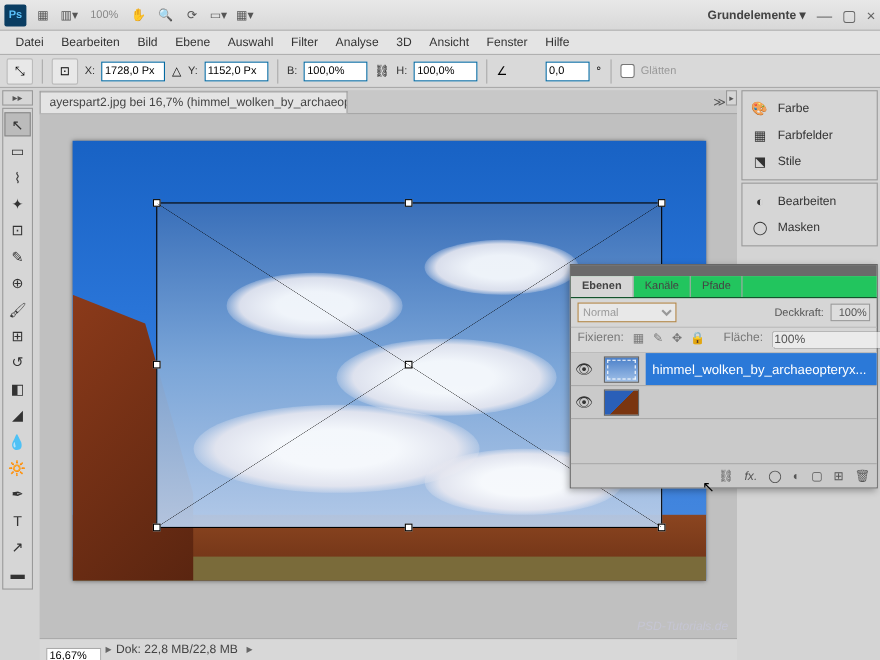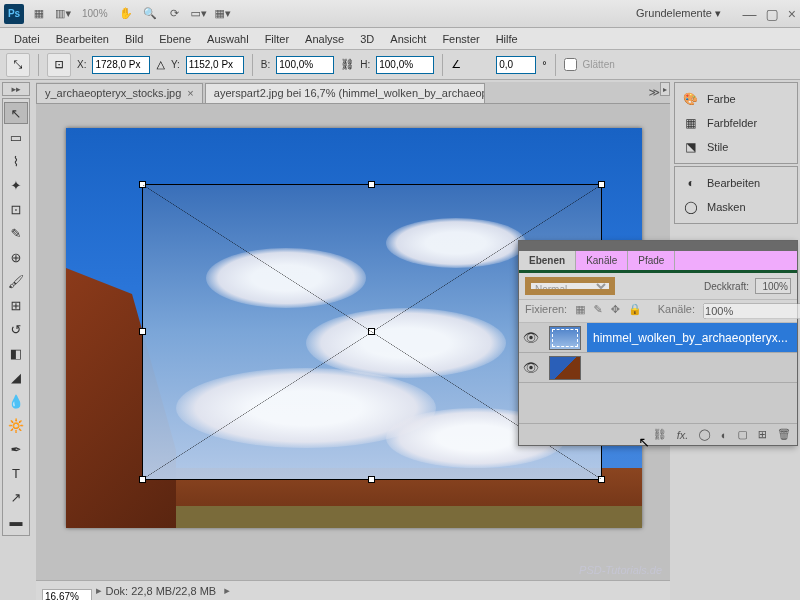--- a/index.html
+++ b/index.html
@@ -2,21 +2,21 @@
 <html><head>
 <meta charset="utf-8">
 <style>
 * { margin: 0; padding: 0; box-sizing: border-box; font-family: Tahoma, Arial, sans-serif; font-size: 11px; }
 body { background: #d4d4d4; width: 800px; height: 600px; overflow: hidden; position: relative; }
 
 .titlebar { height: 28px; background: linear-gradient(#e8e8e8,#d8d8d8); border-bottom: 1px solid #aaa; display: flex; align-items: center; padding: 0 4px; }
 .ps-logo { width: 20px; height: 20px; background: #0a3d62; color: #5bc0f8; font-weight: bold; font-size: 10px; display: flex; align-items: center; justify-content: center; border-radius: 2px; }
 .titlebar .tb-btn { margin-left: 6px; width: 18px; height: 18px; display: flex; align-items: center; justify-content: center; color: #555; }
 .titlebar .spacer { flex: 1; }
-.workspace-label { color: #444; font-weight: normal; margin-right: 16px; }
+.workspace-label { color: #444; font-weight: bold; margin-right: 4px; }
 .win-controls span { margin-left: 6px; color: #666; font-size: 14px; }
 
 .menubar { height: 22px; background: #e4e4e4; border-bottom: 1px solid #b0b0b0; display: flex; align-items: center; padding: 0 6px; }
 .menubar span { padding: 0 8px; color: #333; cursor: default; }
 
 .optionsbar { height: 30px; background: #d9d9d9; border-bottom: 1px solid #aaa; display: flex; align-items: center; padding: 0 6px; gap: 6px; }
 .optionsbar .icon-btn { width: 24px; height: 24px; border: 1px solid #bbb; background: #e8e8e8; display: flex; align-items: center; justify-content: center; border-radius: 2px; }
 .optionsbar label { color: #333; font-size: 10px; }
 .optionsbar input[type=text] { width: 58px; height: 18px; border: 1px solid #0369a1; font-size: 10px; padding: 0 2px; background: #fff; }
 .optionsbar .sep { width: 1px; height: 22px; background: #aaa; margin: 0 2px; }
@@ -60,25 +60,25 @@
 .statusbar .docsize { margin-left: 4px; }
 
 .right-panels { position: absolute; top: 82px; right: 2px; width: 124px; display: flex; flex-direction: column; gap: 2px; }
 .panel-group { background: #d6d6d6; border: 1px solid #999; padding: 4px 0; }
 .panel-item { display: flex; align-items: center; padding: 4px 8px; gap: 8px; color: #333; }
 .panel-item .picon { width: 16px; height: 16px; display: flex; align-items: center; justify-content: center; font-size: 12px; }
 .panel-collapse { position: absolute; top: 82px; right: 130px; width: 10px; height: 14px; background: #d6d6d6; border: 1px solid #999; font-size: 8px; display: flex; align-items: center; justify-content: center; color: #555; }
 
 .layers-panel { position: absolute; right: 2px; top: 240px; width: 280px; background: #d6d6d6; border: 1px solid #666; box-shadow: -2px 2px 6px rgba(0,0,0,0.3); }
 .layers-header { background: #6a6a6a; height: 10px; }
-.layers-tabs { display: flex; background: #f0abfc; border-bottom: 3px solid #14532d; }
+.layers-tabs { display: flex; background: #22c55e; border-bottom: 1px solid #14532d; }
 .layers-tabs .ltab { padding: 4px 10px; font-size: 10px; color: #444; border-right: 1px solid #aaa; }
 .layers-tabs .ltab.active { background: #d6d6d6; font-weight: bold; }
 .layers-opts { display: flex; align-items: center; padding: 4px 6px; gap: 6px; border-bottom: 1px solid #bbb; }
-.layers-opts select { width: 90px; height: 18px; font-size: 10px; border: 6px solid #a16207; background: #f0f0f0; }
+.layers-opts select { width: 90px; height: 18px; font-size: 10px; border: 1px solid #a16207; background: #f0f0f0; }
 .layers-opts .lbl { font-size: 10px; color: #555; }
 .layers-opts input { width: 36px; height: 16px; font-size: 10px; border: 1px solid #999; text-align: right; padding-right: 2px; }
 .layers-lock { display: flex; align-items: flex-start; padding: 3px 6px; gap: 8px; border-bottom: 1px solid #bbb; font-size: 10px; color: #777; }
 .layers-lock .licon { font-size: 11px; }
 .layer-list { background: #cacaca; }
 .layer-row { display: flex; align-items: center; height: 30px; border-bottom: 1px solid #aaa; }
 .layer-row.selected .layer-name { background: #2b79d8; color: #fff; }
 .layer-eye { width: 24px; text-align: center; font-size: 13px; color: #333; }
 .layer-thumb { width: 32px; height: 24px; margin: 0 6px; border: 1px solid #666; background: #888; }
 .layer-thumb.sky { background: linear-gradient(#4a7fc8,#a0c0e8); position: relative; }
@@ -166,24 +166,20 @@
   <div class="tool">◢</div>
   <div class="tool">💧</div>
   <div class="tool">🔆</div>
   <div class="tool">✒</div>
   <div class="tool">T</div>
   <div class="tool">↗</div>
   <div class="tool">▬</div>
 </div>
 
 <div class="tabs">
-  <div class="tab">
-      <span>y_archaeopteryx_stocks.jpg</span>
-      <span class="close">×</span>
-    </div>
   <div class="tab active">
       <span>ayerspart2.jpg bei 16,7% (himmel_wolken_by_archaeopteryx_stocks, RGB/8#) *</span>
     </div>
   <div class="navright">≫</div>
 </div>
 
 <div class="canvas-area">
   <div class="canvas">
     <div class="rock-bottom"></div>
     <div class="ground"></div>
@@ -256,21 +252,21 @@
     <span class="lbl">Deckkraft:</span>
     <input type="text" disabled="" value="100%" style="">
   </div>
   <div class="layers-lock">
     <span>Fixieren:</span>
     <span class="licon">▦</span>
     <span class="licon">✎</span>
     <span class="licon">✥</span>
     <span class="licon">🔒</span>
     <span style="flex:1"></span>
-    <span class="lbl">Kanäle:</span>
+    <span class="lbl">Fläche:</span>
     <input type="text" disabled="" value="100%" style="">
   </div>
   <div class="layer-list">
     <div class="layer-row selected">
       <div class="layer-eye">👁</div>
       <div class="layer-thumb sky"></div>
       <div class="layer-name">himmel_wolken_by_archaeopteryx...</div>
     </div>
     <div class="layer-row">
       <div class="layer-eye">👁</div>

